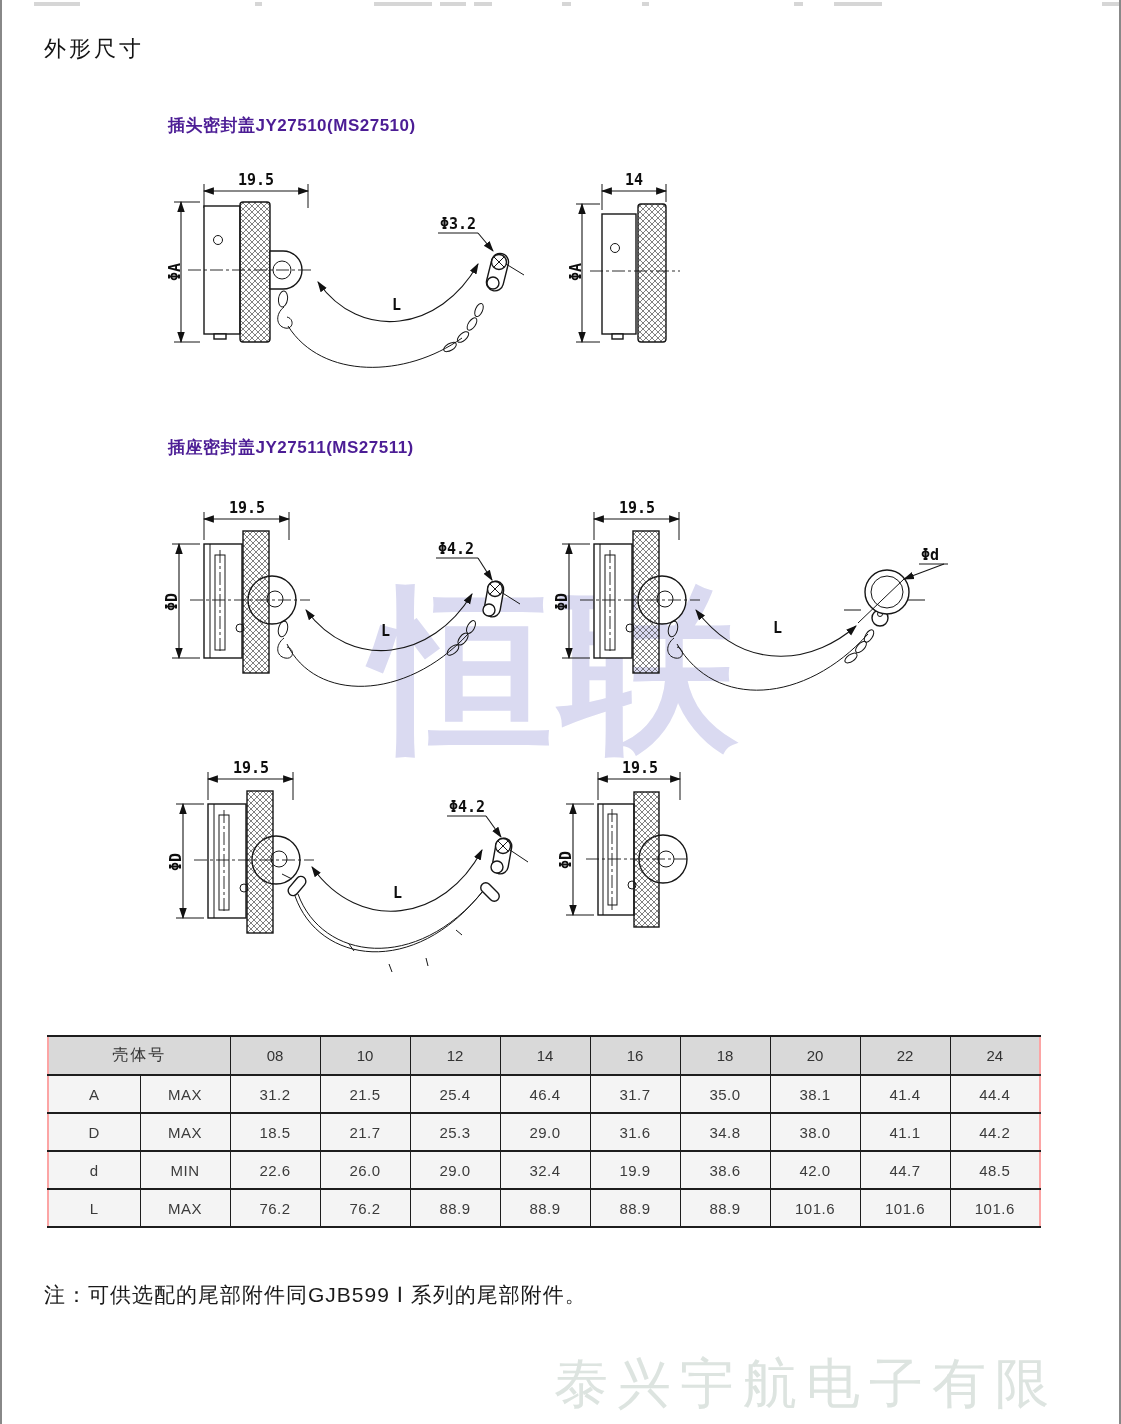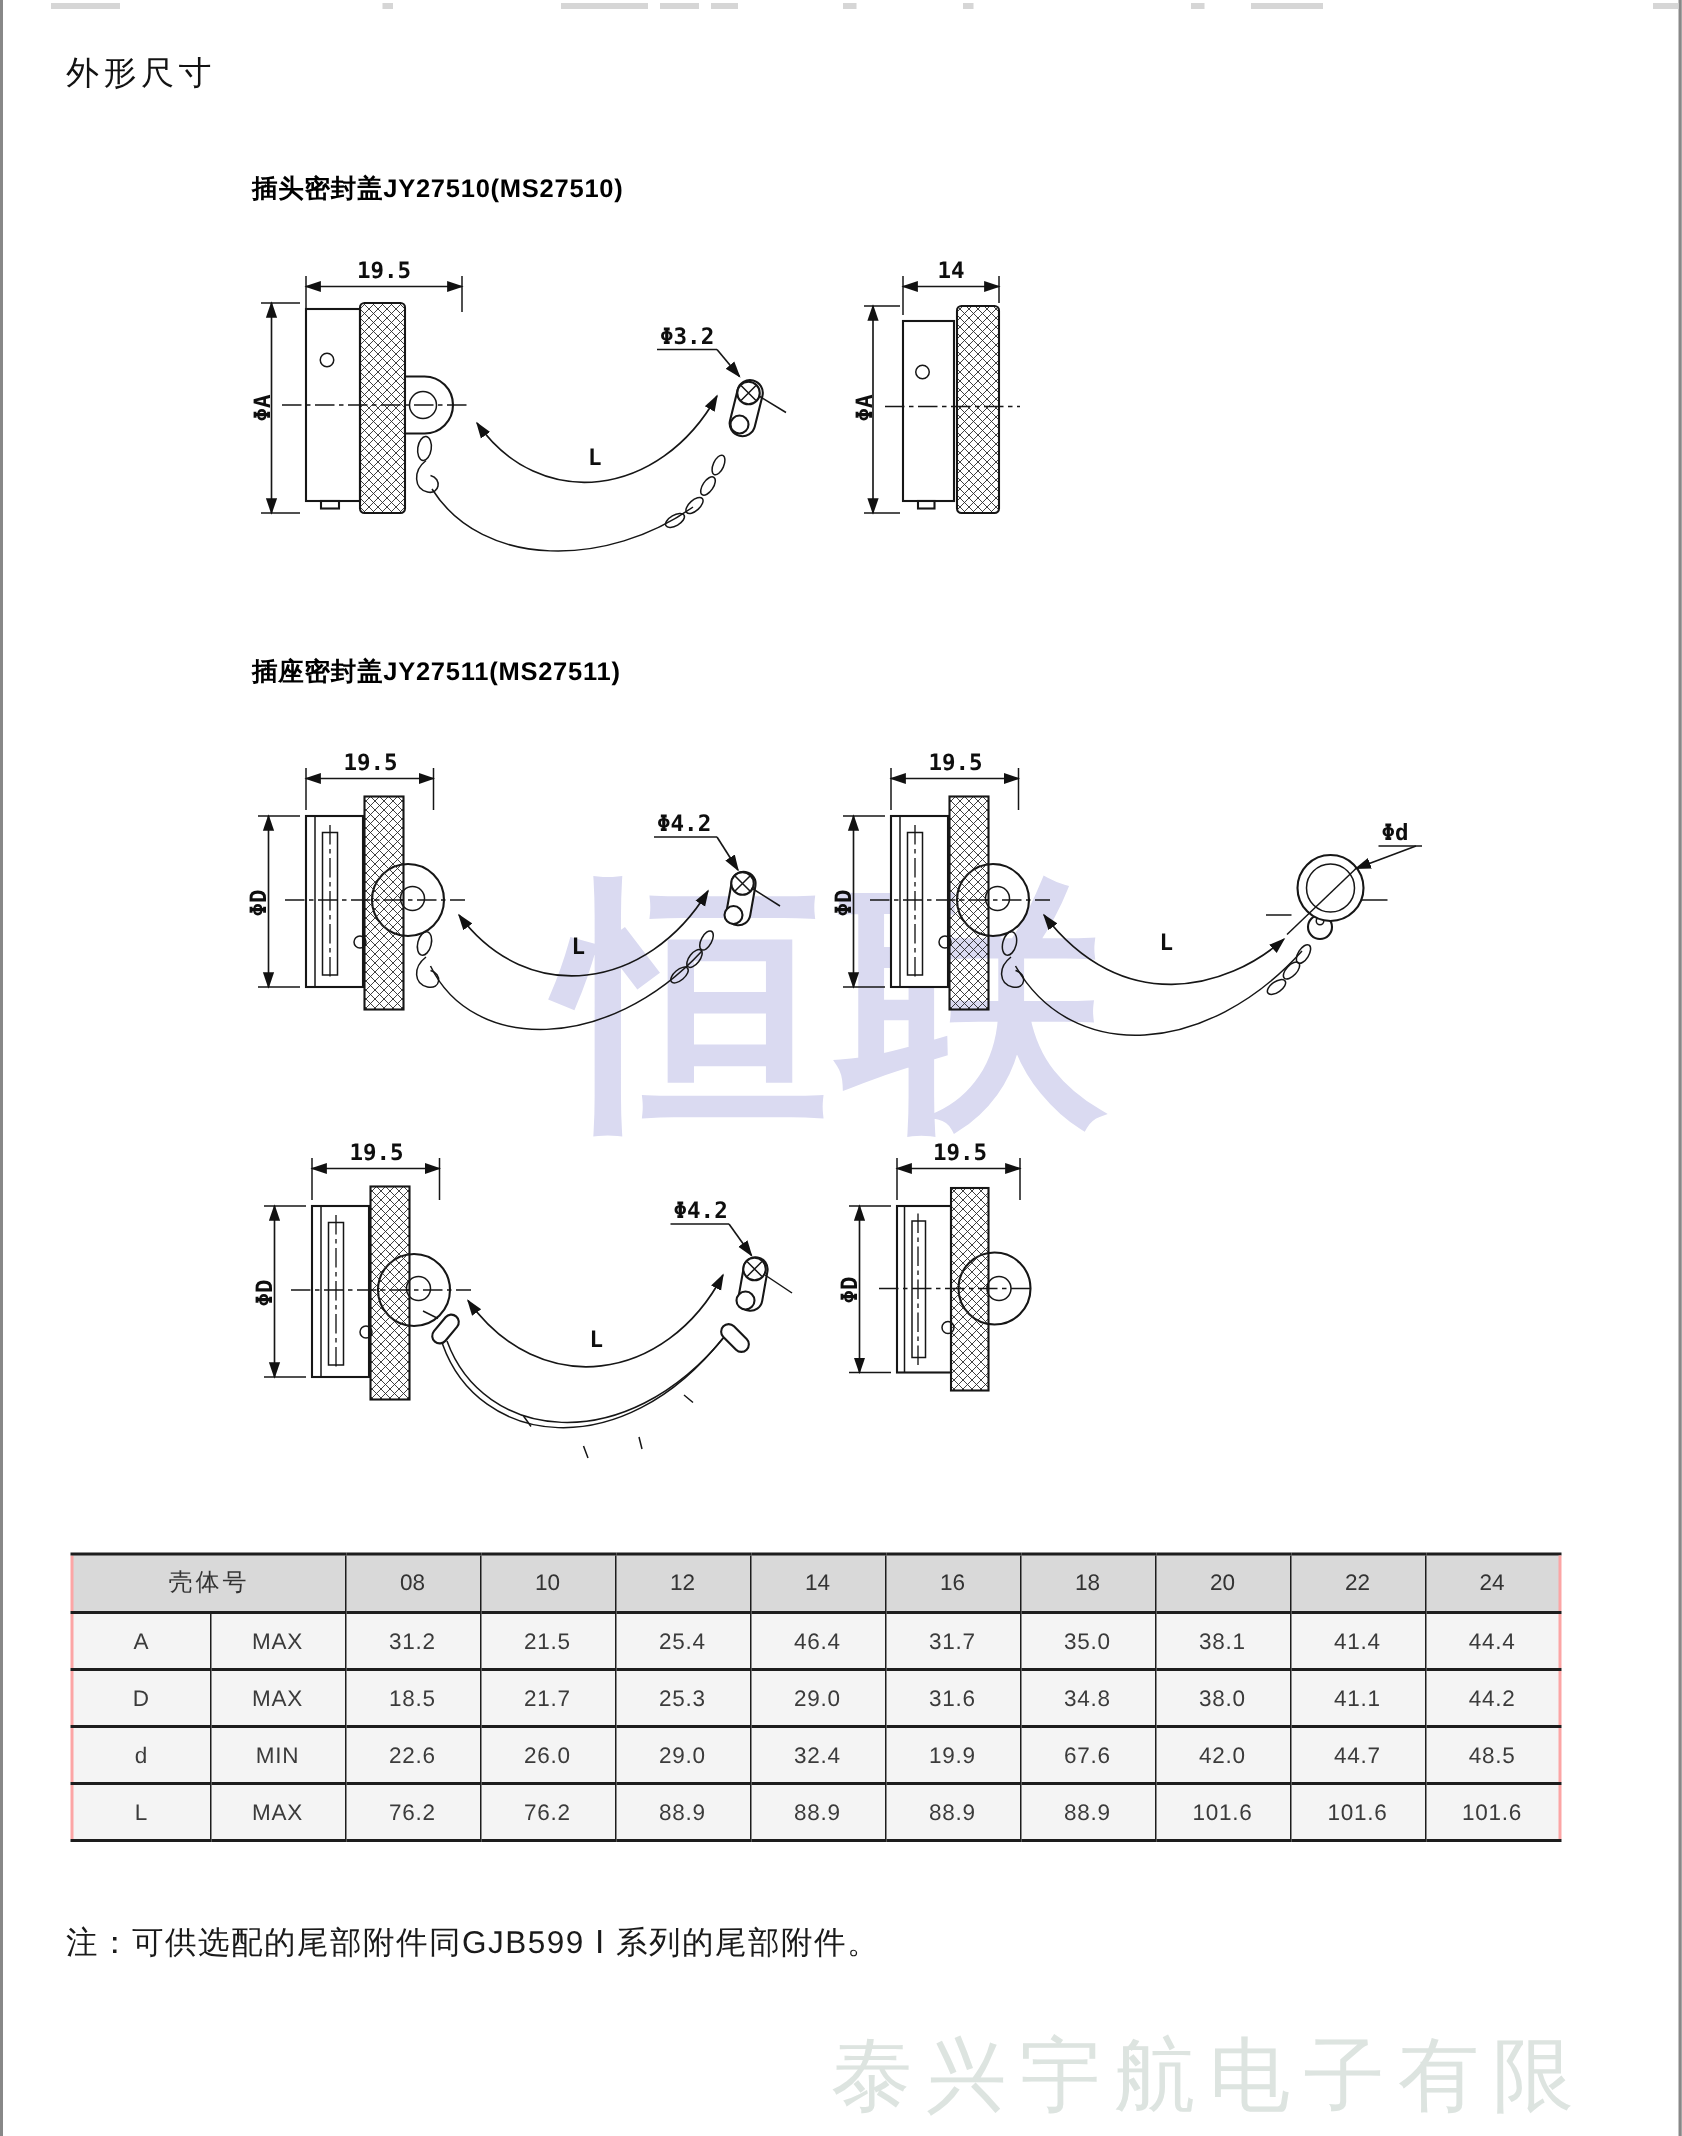--- a/index.html
+++ b/index.html
@@ -10,21 +10,21 @@
   }
   
   .frag { position:absolute; top:2px; height:4px; background:#d6d6d6; z-index:2; }
 
   .page-title {
     position:absolute; left:42px; top:34px; z-index:2;
     font-size:22px; letter-spacing:3px; color:#131313;
     font-family:"Liberation Serif", serif;
   }
   .sec-heading {
-    position:absolute; z-index:2; font-size:17px; font-weight:bold; color:#000000;
+    position:absolute; z-index:2; font-size:17px; font-weight:bold; color:#4c1d95;
     letter-spacing:0.5px;
   }
   .h1 { left:166px; top:114px; }
   .h2 { left:166px; top:436px; }
 
   .wm {
     position:absolute; left:372px; top:576px; z-index:1;
     font-family:"DejaVu Serif", serif; font-weight:bold;
     font-size:178px; line-height:1.05; letter-spacing:8px; color:#dadaf1;
     user-select:none;
@@ -406,21 +406,21 @@
           <td>44.2</td>
         </tr>
         <tr>
           <td>d</td>
           <td>MIN</td>
           <td>22.6</td>
           <td>26.0</td>
           <td>29.0</td>
           <td>32.4</td>
           <td>19.9</td>
-          <td>67.6</td>
+          <td>38.6</td>
           <td>42.0</td>
           <td>44.7</td>
           <td>48.5</td>
         </tr>
         <tr>
           <td>L</td>
           <td>MAX</td>
           <td>76.2</td>
           <td>76.2</td>
           <td>88.9</td>

